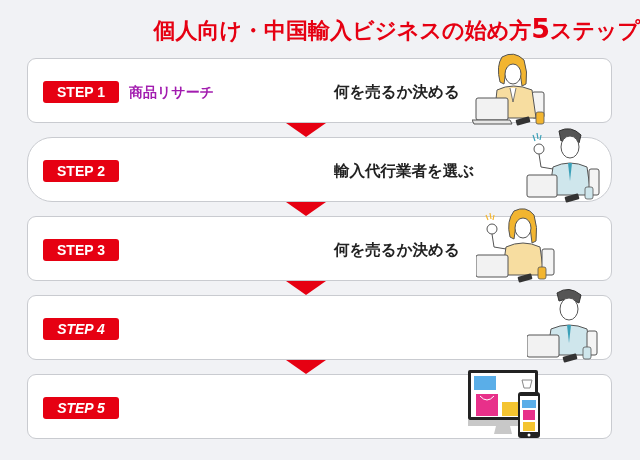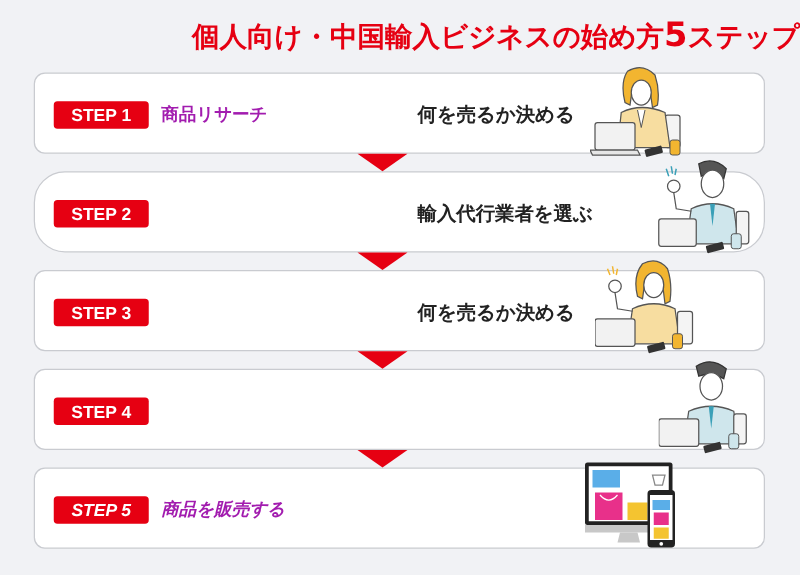--- a/index.html
+++ b/index.html
@@ -88,28 +88,27 @@
   <div class="step-desc">輸入代行業者を選ぶ</div>
 </div>
 <div class="arrow" style="top:202px;"></div>
 
 <div class="card" style="top:216px;">
   <div class="badge">STEP 3</div>
   <div class="step-desc">何を売るか決める</div>
 </div>
 <div class="arrow" style="top:281px;"></div>
 
-<div class="card" style="top:295px;">
+<div class="card" style="top:295px;font-style:italic;">
   <div class="badge">STEP 4</div>
 </div>
 <div class="arrow" style="top:360px;"></div>
 
 <div class="card" style="top:374px;font-style:italic;">
   <div class="badge">STEP 5</div>
-  <div class="step-title">商品を販売する</div>
 </div>
 
 <svg class="illus" style="left:472px; top:52px;" width="80" height="78" viewBox="0 0 80 78">
   <rect x="60" y="40" width="12" height="26" rx="2" fill="#f4f4f4" stroke="#555" stroke-width="1"></rect>
   <path d="M30 5 Q42 -2 52 8 Q56 20 54 32 L50 34 L48 20 Q42 14 34 18 L32 32 L28 30 Q24 14 30 5Z" fill="#f2b530" stroke="#555" stroke-width="1"></path>
   <ellipse cx="41" cy="22" rx="8" ry="10" fill="#fff" stroke="#555" stroke-width="1"></ellipse>
   <path d="M25 38 Q41 30 60 38 L64 66 L22 66Z" fill="#f7dda0" stroke="#555" stroke-width="1"></path>
   <path d="M38 36 L41 50 L44 36" fill="#fff" stroke="#555" stroke-width="0.8"></path>
   <rect x="4" y="46" width="32" height="22" rx="2" fill="#f2f2f2" stroke="#555" stroke-width="1"></rect>
   <path d="M0 68 L38 68 L40 72 L2 72Z" fill="#e6e6e6" stroke="#555" stroke-width="1"></path>

